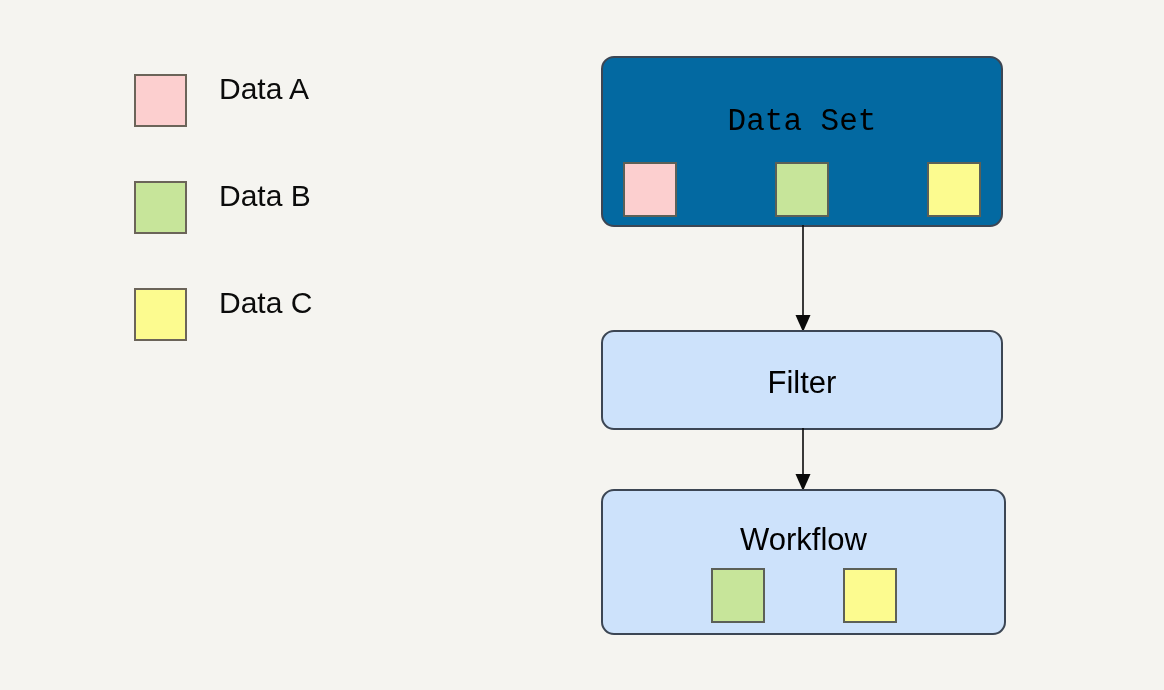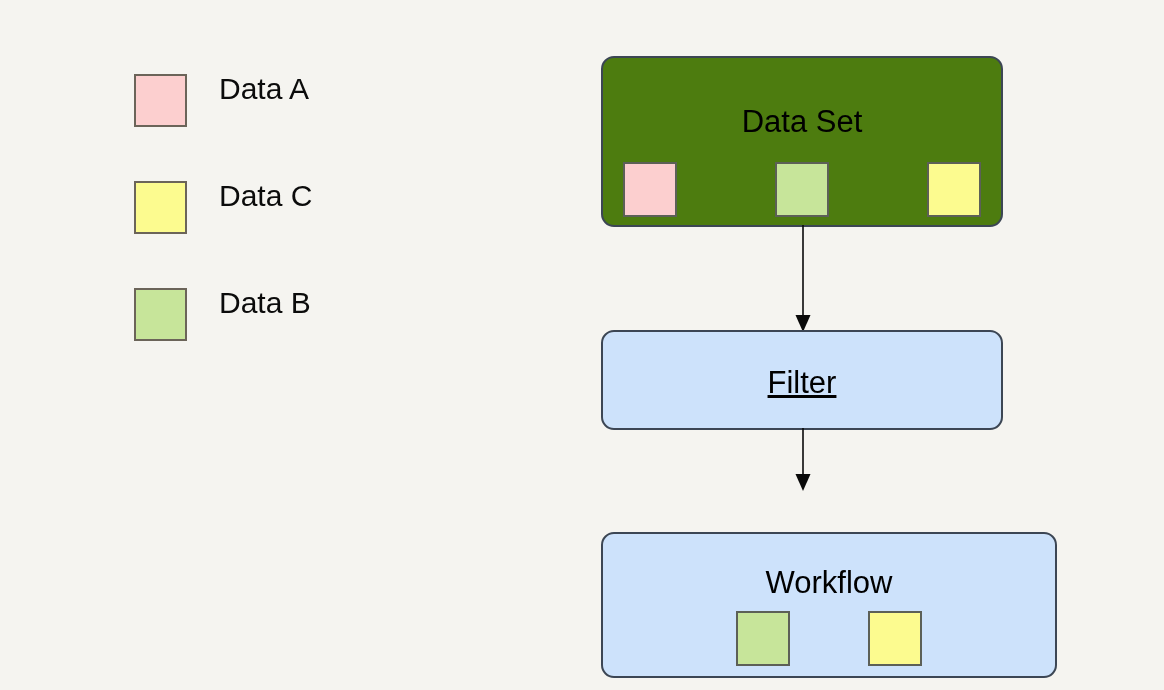--- a/index.html
+++ b/index.html
@@ -79,23 +79,23 @@
     height: 55px;
     box-sizing: border-box;
     border: 2px solid #5c6057;
   }
 
   #node-dataset  { left: 601px; top: 56px;  width: 402px; height: 171px; }
   #node-dataset  .node-title  { top: 48px; }
   #node-dataset  .node-chips  { top: 104px; gap: 98px; }
 
   #node-filter   { left: 601px; top: 330px; width: 402px; height: 100px; }
-  #node-filter   .node-title  { top: 35px; text-decoration: underline; }
+  #node-filter   .node-title  { top: 35px; }
 
-  #node-workflow { left: 601px; top: 489px; width: 456px; height: 146px; margin-top: 43px; }
+  #node-workflow { left: 601px; top: 489px; width: 405px; height: 146px; }
   #node-workflow .node-title  { top: 33px; }
   #node-workflow .node-chips  { top: 77px; gap: 78px; }
 
   
   .arrow {
     position: absolute;
     left: 789px;
     width: 28px;
   }
   #arrow-dataset-filter  { top: 225px; height: 108px; }
@@ -108,32 +108,32 @@
 <div id="canvas">
 
   <div class="legend">
 
     <div class="legend-item">
       <span class="legend-swatch" style="background-color: rgb(252, 207, 207); border-color: rgb(107, 100, 89);"></span>
       <span class="legend-label">Data A</span>
     </div>
 
     <div class="legend-item">
+      <span class="legend-swatch" style="background-color: rgb(199, 229, 154); border-color: rgb(107, 100, 89);"></span>
+      <span class="legend-label">Data B</span>
+    </div>
+
+    <div class="legend-item">
       <span class="legend-swatch" style="background-color: rgb(252, 251, 143); border-color: rgb(107, 100, 89);"></span>
       <span class="legend-label">Data C</span>
     </div>
 
-    <div class="legend-item">
-      <span class="legend-swatch" style="background-color: rgb(199, 229, 154); border-color: rgb(107, 100, 89);"></span>
-      <span class="legend-label">Data B</span>
-    </div>
-
   </div>
 
-  <div class="node" id="node-dataset" style="background-color: #4d7c0f; border-color: rgb(60, 70, 84);">
+  <div class="node" id="node-dataset" style="background-color: #0369a1; border-color: rgb(60, 70, 84); font-family: Liberation Mono, monospace;">
     <div class="node-title">Data Set</div>
     <div class="node-chips">
       <span class="chip" style="background-color: rgb(252, 207, 207);"></span>
       <span class="chip" style="background-color: rgb(199, 229, 154);"></span>
       <span class="chip" style="background-color: rgb(252, 251, 143);"></span>
     </div>
   </div>
 
   <div class="arrow" id="arrow-dataset-filter">
     <svg viewBox="0 0 28 108" preserveAspectRatio="none">

